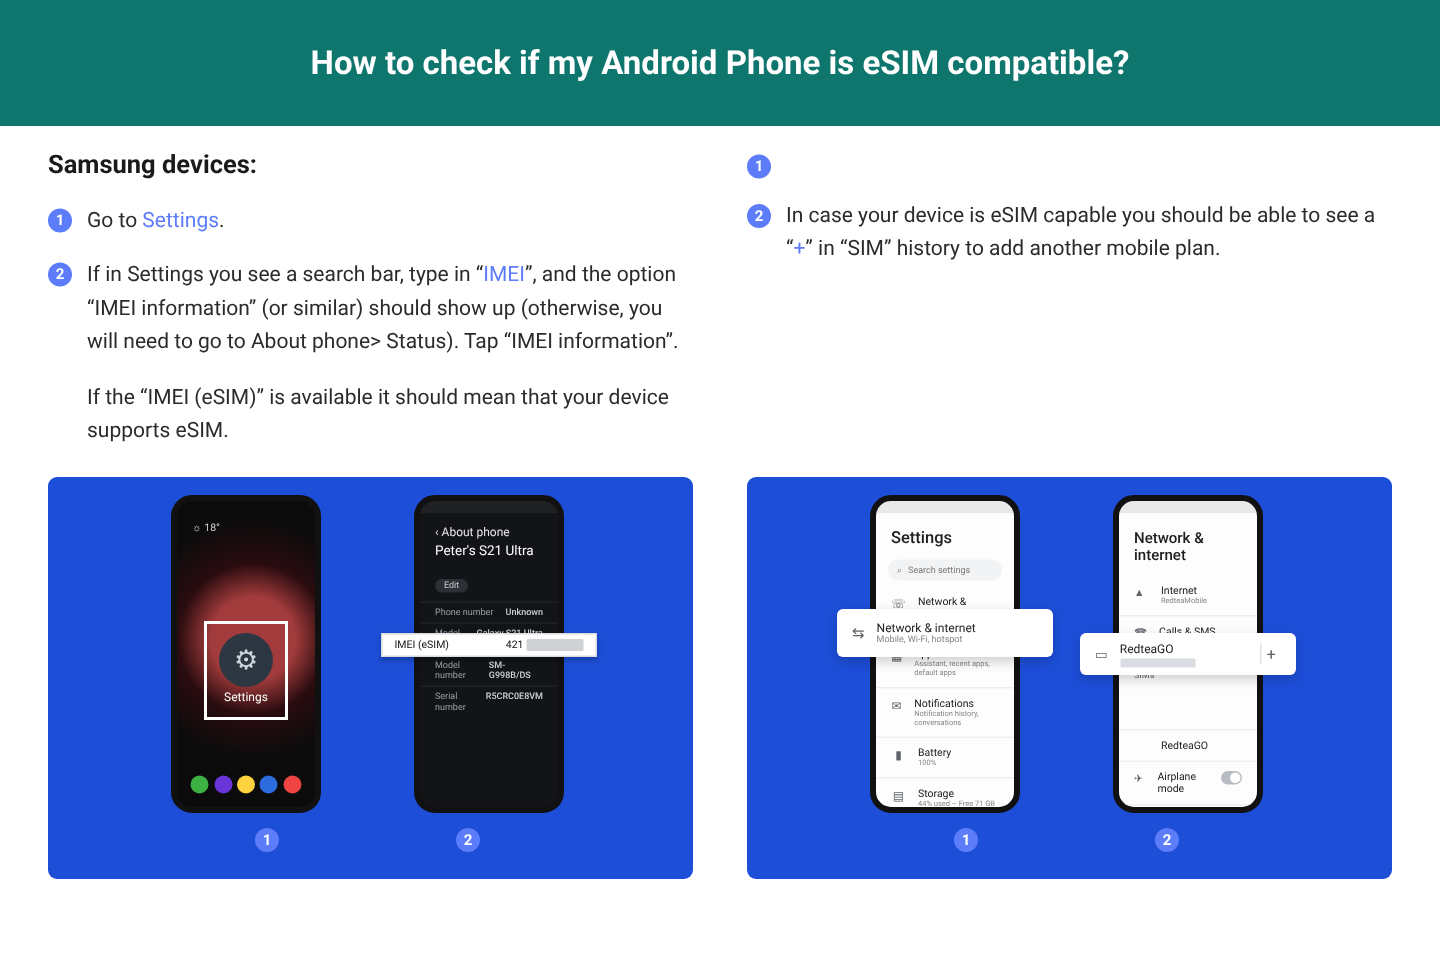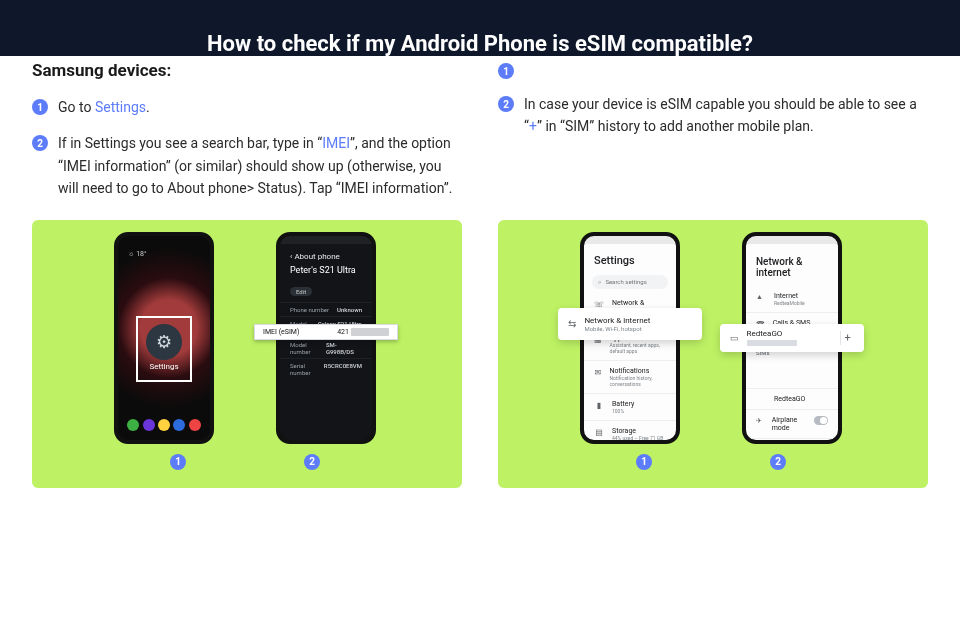--- a/index.html
+++ b/index.html
@@ -4,34 +4,34 @@
 <style>
   * { box-sizing: border-box; margin: 0; padding: 0; }
   body {
     font-family: -apple-system, BlinkMacSystemFont, "Segoe UI", Roboto, Helvetica, Arial, sans-serif;
     background: #fff;
     width: 960px;
     height: 640px;
     overflow: hidden;
   }
   .hero {
-    background: #0f172a;
-    height: 56px;
-    display: flex;
-    align-items: flex-end;
+    background: #0f766e;
+    height: 84px;
+    display: flex;
+    align-items: center;
     justify-content: center;
   }
   .hero h1 {
     color: #fff;
     font-size: 22px;
     font-weight: 700;
   }
   .cols {
     display: flex;
-    padding: 4px 32px 0 32px;
+    padding: 16px 32px 0 32px;
     gap: 36px;
   }
   .col { flex: 1; }
   .col h2 {
     font-size: 17px;
     font-weight: 700;
     color: #1a1a1a;
     margin-bottom: 16px;
   }
   .steps { list-style: none; }
@@ -63,21 +63,21 @@
   .kw { color: #5c7cfa; }
 
   .shot-row {
     display: flex;
     padding: 0 32px;
     gap: 36px;
     margin-top: 6px;
   }
   .shot-box {
     flex: 1;
-    background: #bef264;
+    background: #1d4ed8;
     border-radius: 6px;
     padding: 12px 24px 18px 20px;
   }
   .phones {
     display: flex;
     justify-content: space-evenly;
     align-items: flex-end;
   }
   .cap-row {
     display: flex;
@@ -232,20 +232,21 @@
             <span>Go to </span><span class="kw">Settings</span><span>.</span>
           </p>
         </div>
       </li>
       <li class="step">
         <span class="num">2</span>
         <div class="step-body">
           <p>
             <span>If in Settings you see a search bar, type in “</span><span class="kw">IMEI</span><span>”, and the option “IMEI information” (or similar) should show up (otherwise, you will need to go to About phone&gt; Status). Tap “IMEI information”.</span>
           </p>
+          <p>If the “IMEI (eSIM)” is available it should mean that your device supports eSIM.</p>
         </div>
       </li>
     </ol>
   </section>
 
   <section class="col">
     <ol class="steps">
       <li class="step">
         <span class="num">1</span>
       </li>

